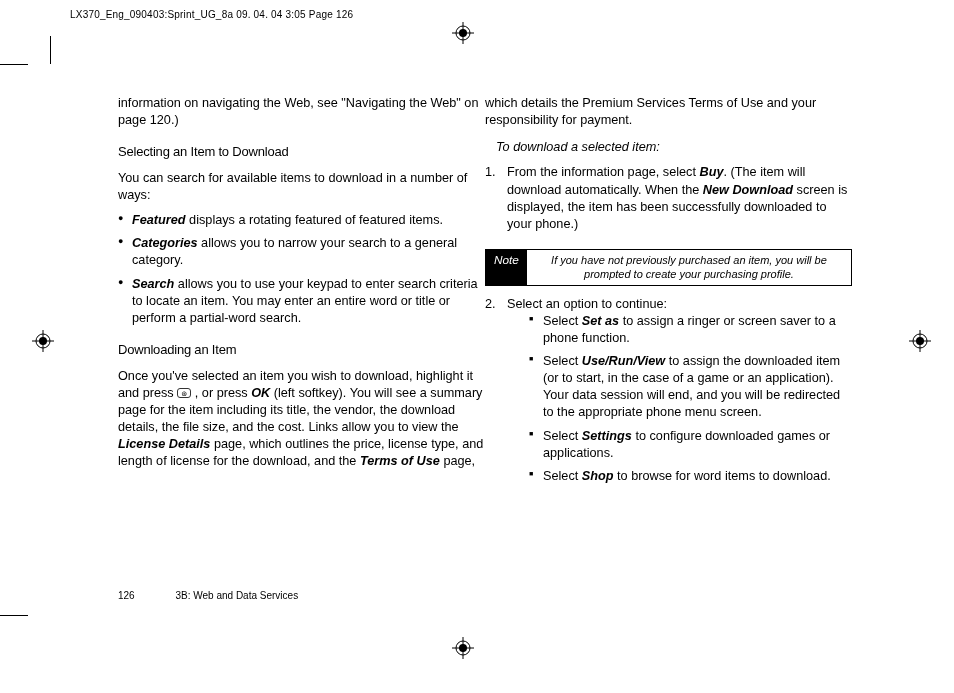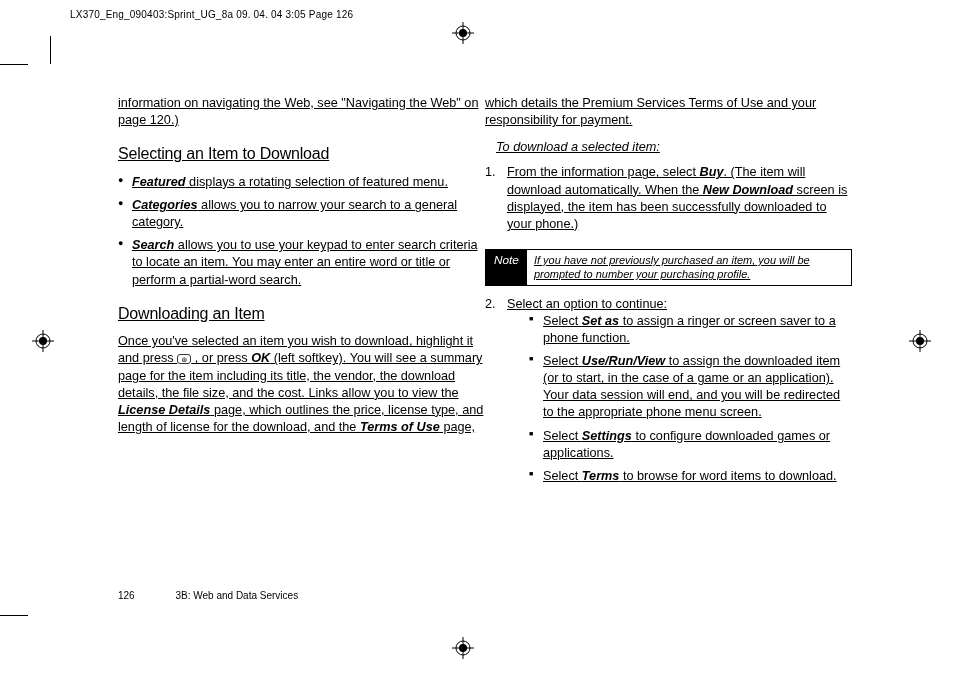--- a/index.html
+++ b/index.html
@@ -11,37 +11,37 @@
       position: relative;
       color: #000;
     }
     .crop-mark-v { position: absolute; background: #000; width: 1px; height: 28px; }
     .crop-mark-h { position: absolute; background: #000; height: 1px; width: 28px; }
     .reg-mark { position: absolute; width: 22px; height: 22px; }
     .top-header { position: absolute; top: 9px; left: 70px; font-size: 10px; letter-spacing: 0.2px; }
     .page-content {
       position: absolute;
       top: 95px; left: 118px; right: 102px;
-      display: flex;  text-decoration: underline;
+      display: flex; 
     }
     .col { flex: 1; font-size: 12.7px; line-height: 1.35; }
-    .h2 { font-size: 16px; font-weight: normal; margin-top: 14px; margin-bottom: 9px; letter-spacing: -0.2px; }
+    .h2 { font-size: 13px; font-weight: normal; margin-top: 14px; margin-bottom: 9px; letter-spacing: -0.2px; }
     .intro { margin-bottom: 8px; }
     ul.bullets { list-style: none; margin-left: 0; }
     ul.bullets li { position: relative; padding-left: 14px; margin-bottom: 6px; }
     ul.bullets li::before { content: "●"; position: absolute; left: 0; top: 0; font-size: 9px; }
     ul.squares { list-style: none; margin-left: 22px; }
     ul.squares li { position: relative; padding-left: 14px; margin-bottom: 6px; }
     ul.squares li::before { content: "■"; position: absolute; left: 0; top: 1px; font-size: 7px; }
     .bolditalic { font-weight: bold; font-style: italic; text-align: center; }
     ol.steps { list-style: none; margin-left: 0; }
     ol.steps > li { position: relative; padding-left: 22px; margin-bottom: 8px; }
     ol.steps > li .num { position: absolute; left: 0; top: 0; }
     .italic { font-style: italic; }
-    .note-box { display: flex; border: 1px solid #000; margin: 16px 0 10px 0; }
+    .note-box { display: flex; border: 1px solid #000; margin: 16px 0 10px 0; text-align: center; }
     .note-label { background: #000; color: #fff; font-style: italic; padding: 3px 8px 3px 8px; font-size: 11.8px; }
     .note-text { font-style: italic; font-size: 11px; padding: 3px 7px; line-height: 1.3; flex: 1; }
     .footer { position: absolute; left: 118px; bottom: 92px; font-size: 10px; }
     .footer .pagenum { margin-right: 38px; }
     .key-icon { display: inline-block; width: 14px; height: 10px; border: 1px solid #333; border-radius: 3px; vertical-align: middle; position: relative; font-size: 7px; text-align: center; line-height: 9px; }
   </style>
 </head>
 <body>
 
 <div class="crop-mark-h" style="left:0; top:64px;"></div>
@@ -72,53 +72,54 @@
     <line x1="0" y1="11" x2="22" y2="11" stroke="#000"></line>
     <line x1="11" y1="0" x2="11" y2="22" stroke="#000"></line>
   </svg>
 
 <div class="top-header">LX370_Eng_090403:Sprint_UG_8a  09. 04. 04      3:05  Page 126</div>
 
 <div class="page-content">
   <div class="col">
     <p>information on navigating the Web, see "Navigating the Web" on page 120.)</p>
     <h2 class="h2">Selecting an Item to Download</h2>
+    <p class="intro">You can search for available items to download in a number of ways:</p>
     <ul class="bullets">
-      <li><span class="bolditalic">Featured</span><span> displays a rotating selection of featured menu.</span></li>
+      <li><span class="bolditalic">Featured</span><span> displays a rotating featured of featured items.</span></li>
       <li><span class="bolditalic">Categories</span><span> allows you to narrow your search to a general category.</span></li>
       <li><span class="bolditalic">Search</span><span> allows you to use your keypad to enter search criteria to locate an item. You may enter an entire word or title or perform a partial-word search.</span></li>
     </ul>
     <h2 class="h2">Downloading an Item</h2>
     <p>
       <span>Once you've selected an item you wish to download, highlight it and press </span><span class="key-icon">⊛</span><span> , or press </span><span class="bolditalic">OK</span><span> (left softkey). You will see a summary page for the item including its title, the vendor, the download details, the file size, and the cost. Links allow you to view the </span><span class="bolditalic">License Details</span><span> page, which outlines the price, license type, and length of license for the download, and the </span><span class="bolditalic">Terms of Use</span><span> page,</span>
     </p>
   </div>
 
   <div class="col">
     <p>which details the Premium Services Terms of Use and your responsibility for payment.</p>
     <p class="italic" style="margin:10px 0 8px 11px;">To download a selected item:</p>
     <ol class="steps">
       <li>
         <span class="num">1.</span>
         <span>From the information page, select </span><span class="bolditalic">Buy</span><span>. (The item will download automatically. When the </span><span class="bolditalic">New Download</span><span> screen is displayed, the item has been successfully downloaded to your phone.)</span>
       </li>
     </ol>
     <div class="note-box">
       <div class="note-label">Note</div>
-      <div class="note-text">If you have not previously purchased an item, you will be prompted to number your purchasing profile.</div>
+      <div class="note-text">If you have not previously purchased an item, you will be prompted to create your purchasing profile.</div>
     </div>
     <ol class="steps">
       <li>
         <span class="num">2.</span>
         <span>Select an option to continue:</span>
         <ul class="squares">
           <li><span>Select </span><span class="bolditalic">Set as</span><span> to assign a ringer or screen saver to a phone function.</span></li>
           <li><span>Select </span><span class="bolditalic">Use/Run/View</span><span> to assign the downloaded item (or to start, in the case of a game or an application). Your data session will end, and you will be redirected to the appropriate phone menu screen.</span></li>
           <li><span>Select </span><span class="bolditalic">Settings</span><span> to configure downloaded games or applications.</span></li>
-          <li><span>Select </span><span class="bolditalic">Terms</span><span> to browse for word items to download.</span></li>
+          <li><span>Select </span><span class="bolditalic">Shop</span><span> to browse for word items to download.</span></li>
         </ul>
       </li>
     </ol>
   </div>
 </div>
 
 <div class="footer">
   <span class="pagenum">126</span>
   <span>3B: Web and Data Services</span>
 </div>

